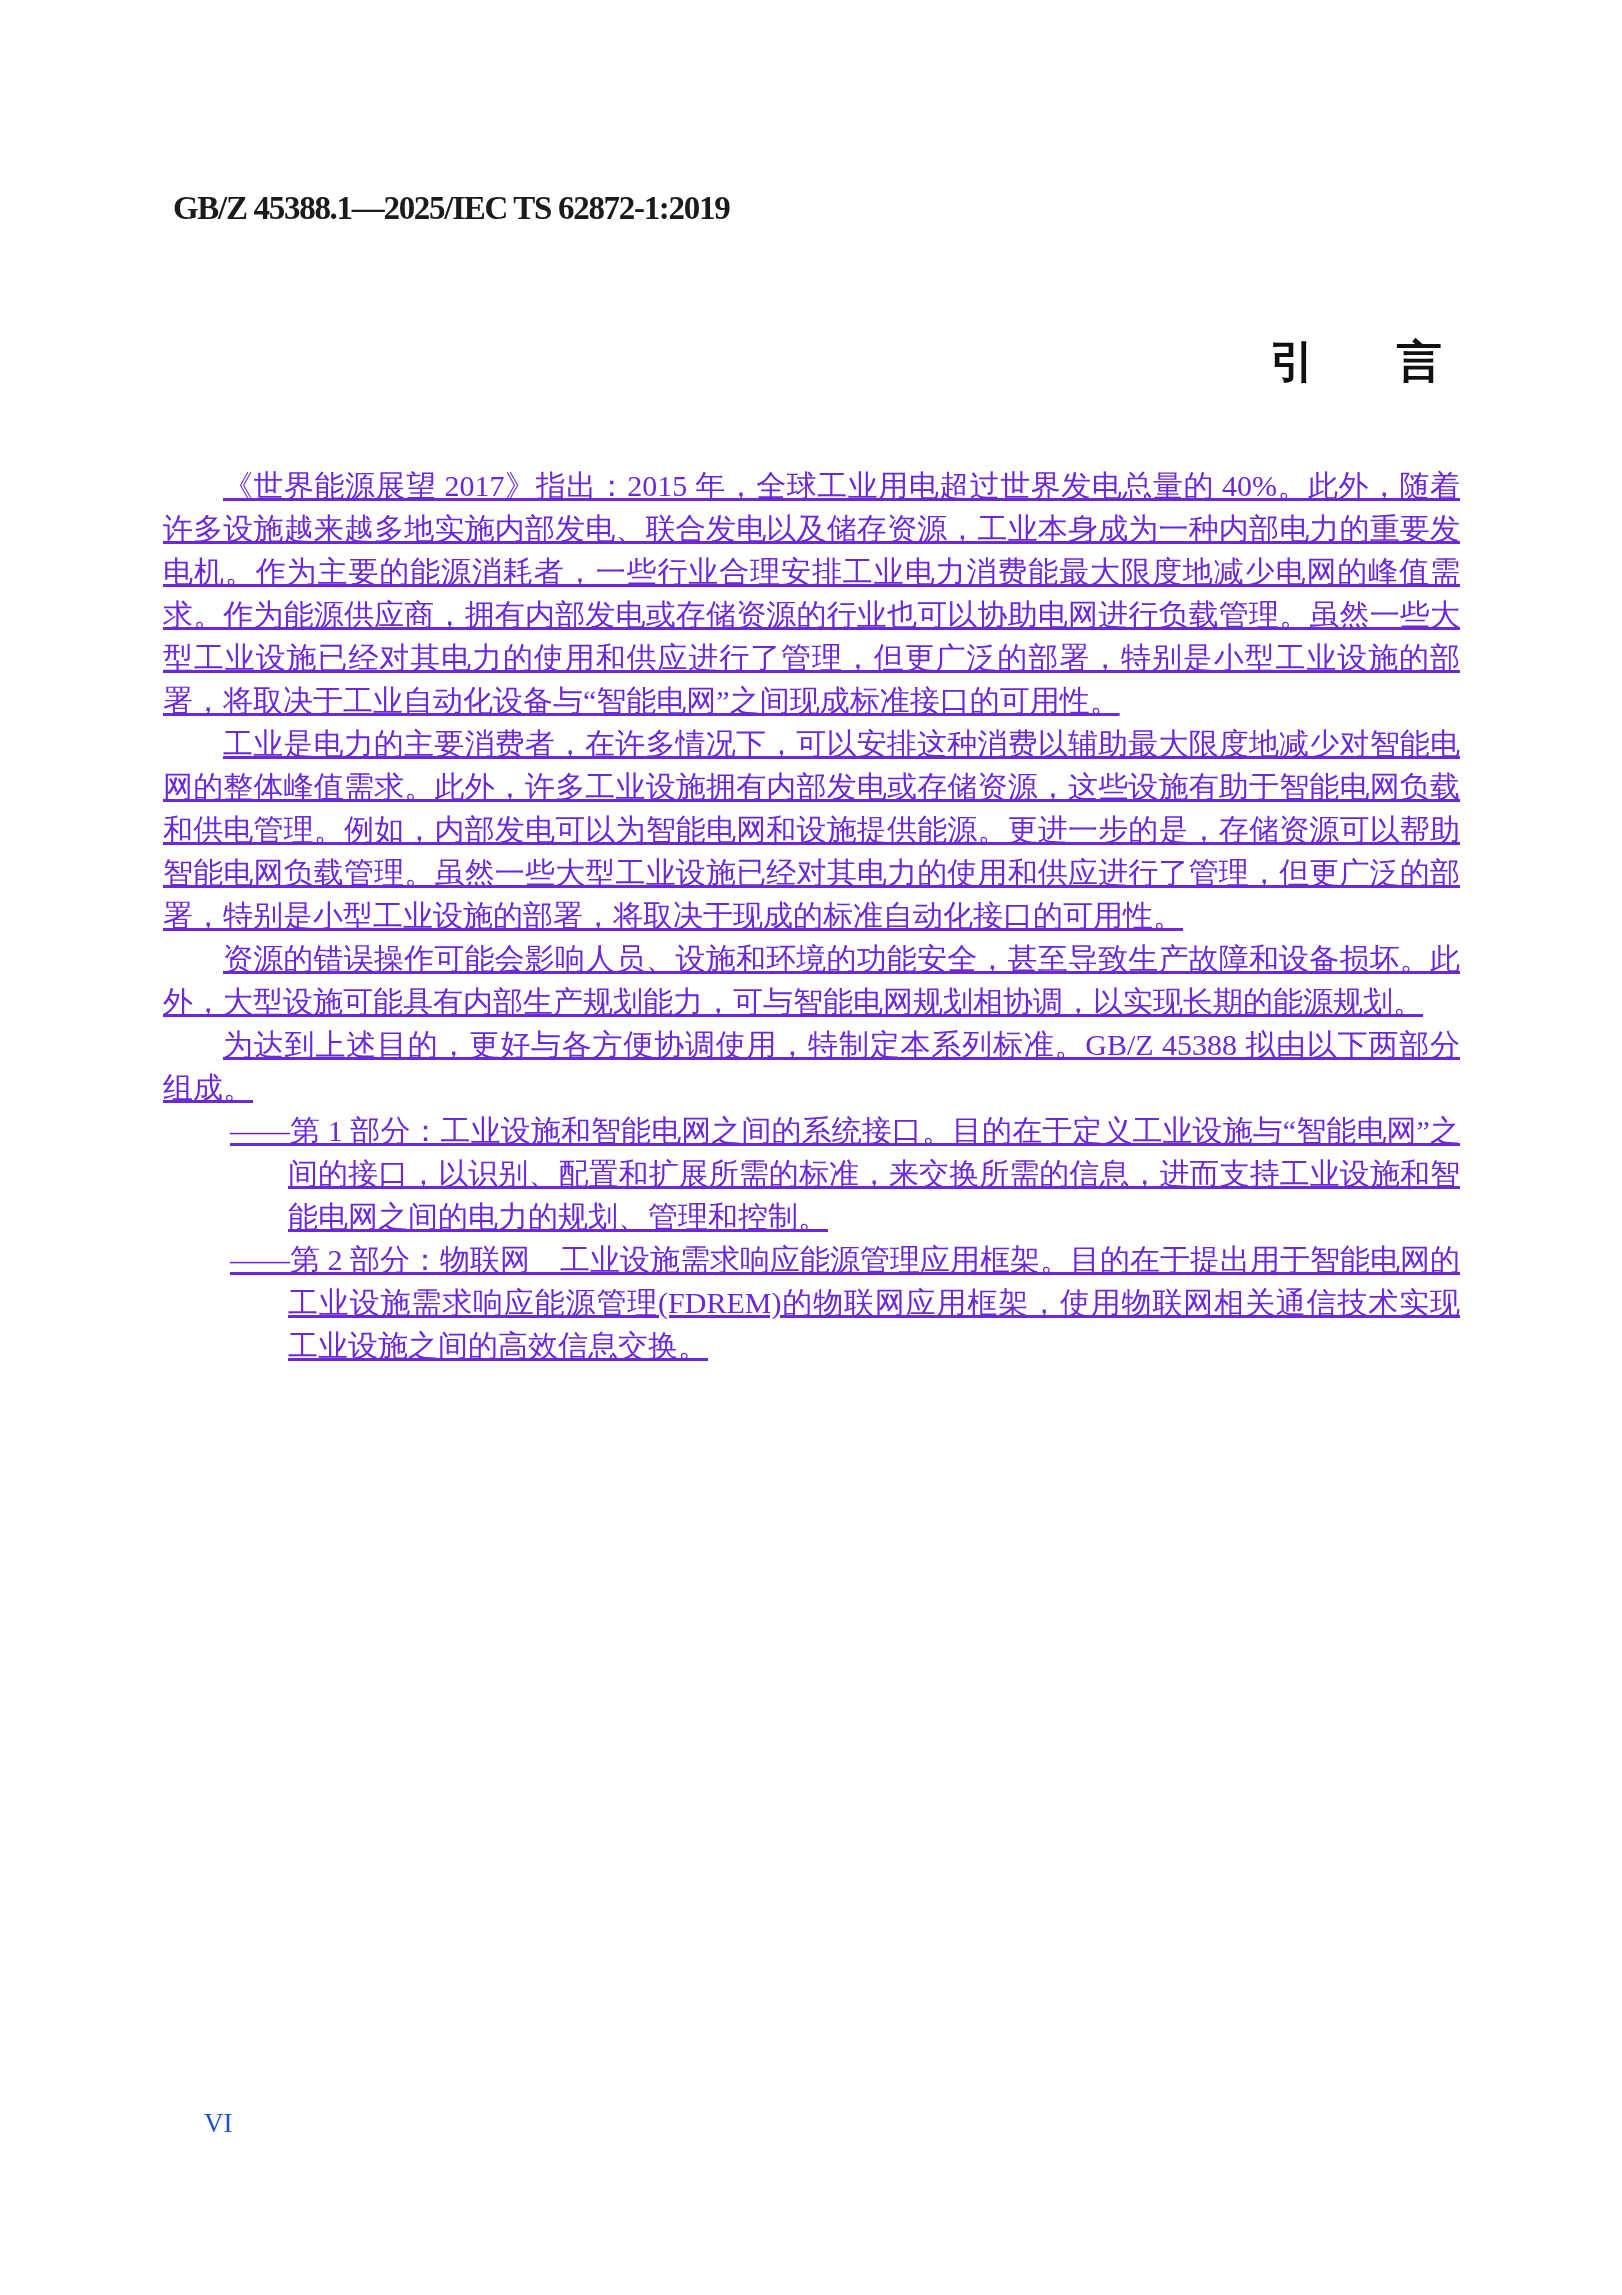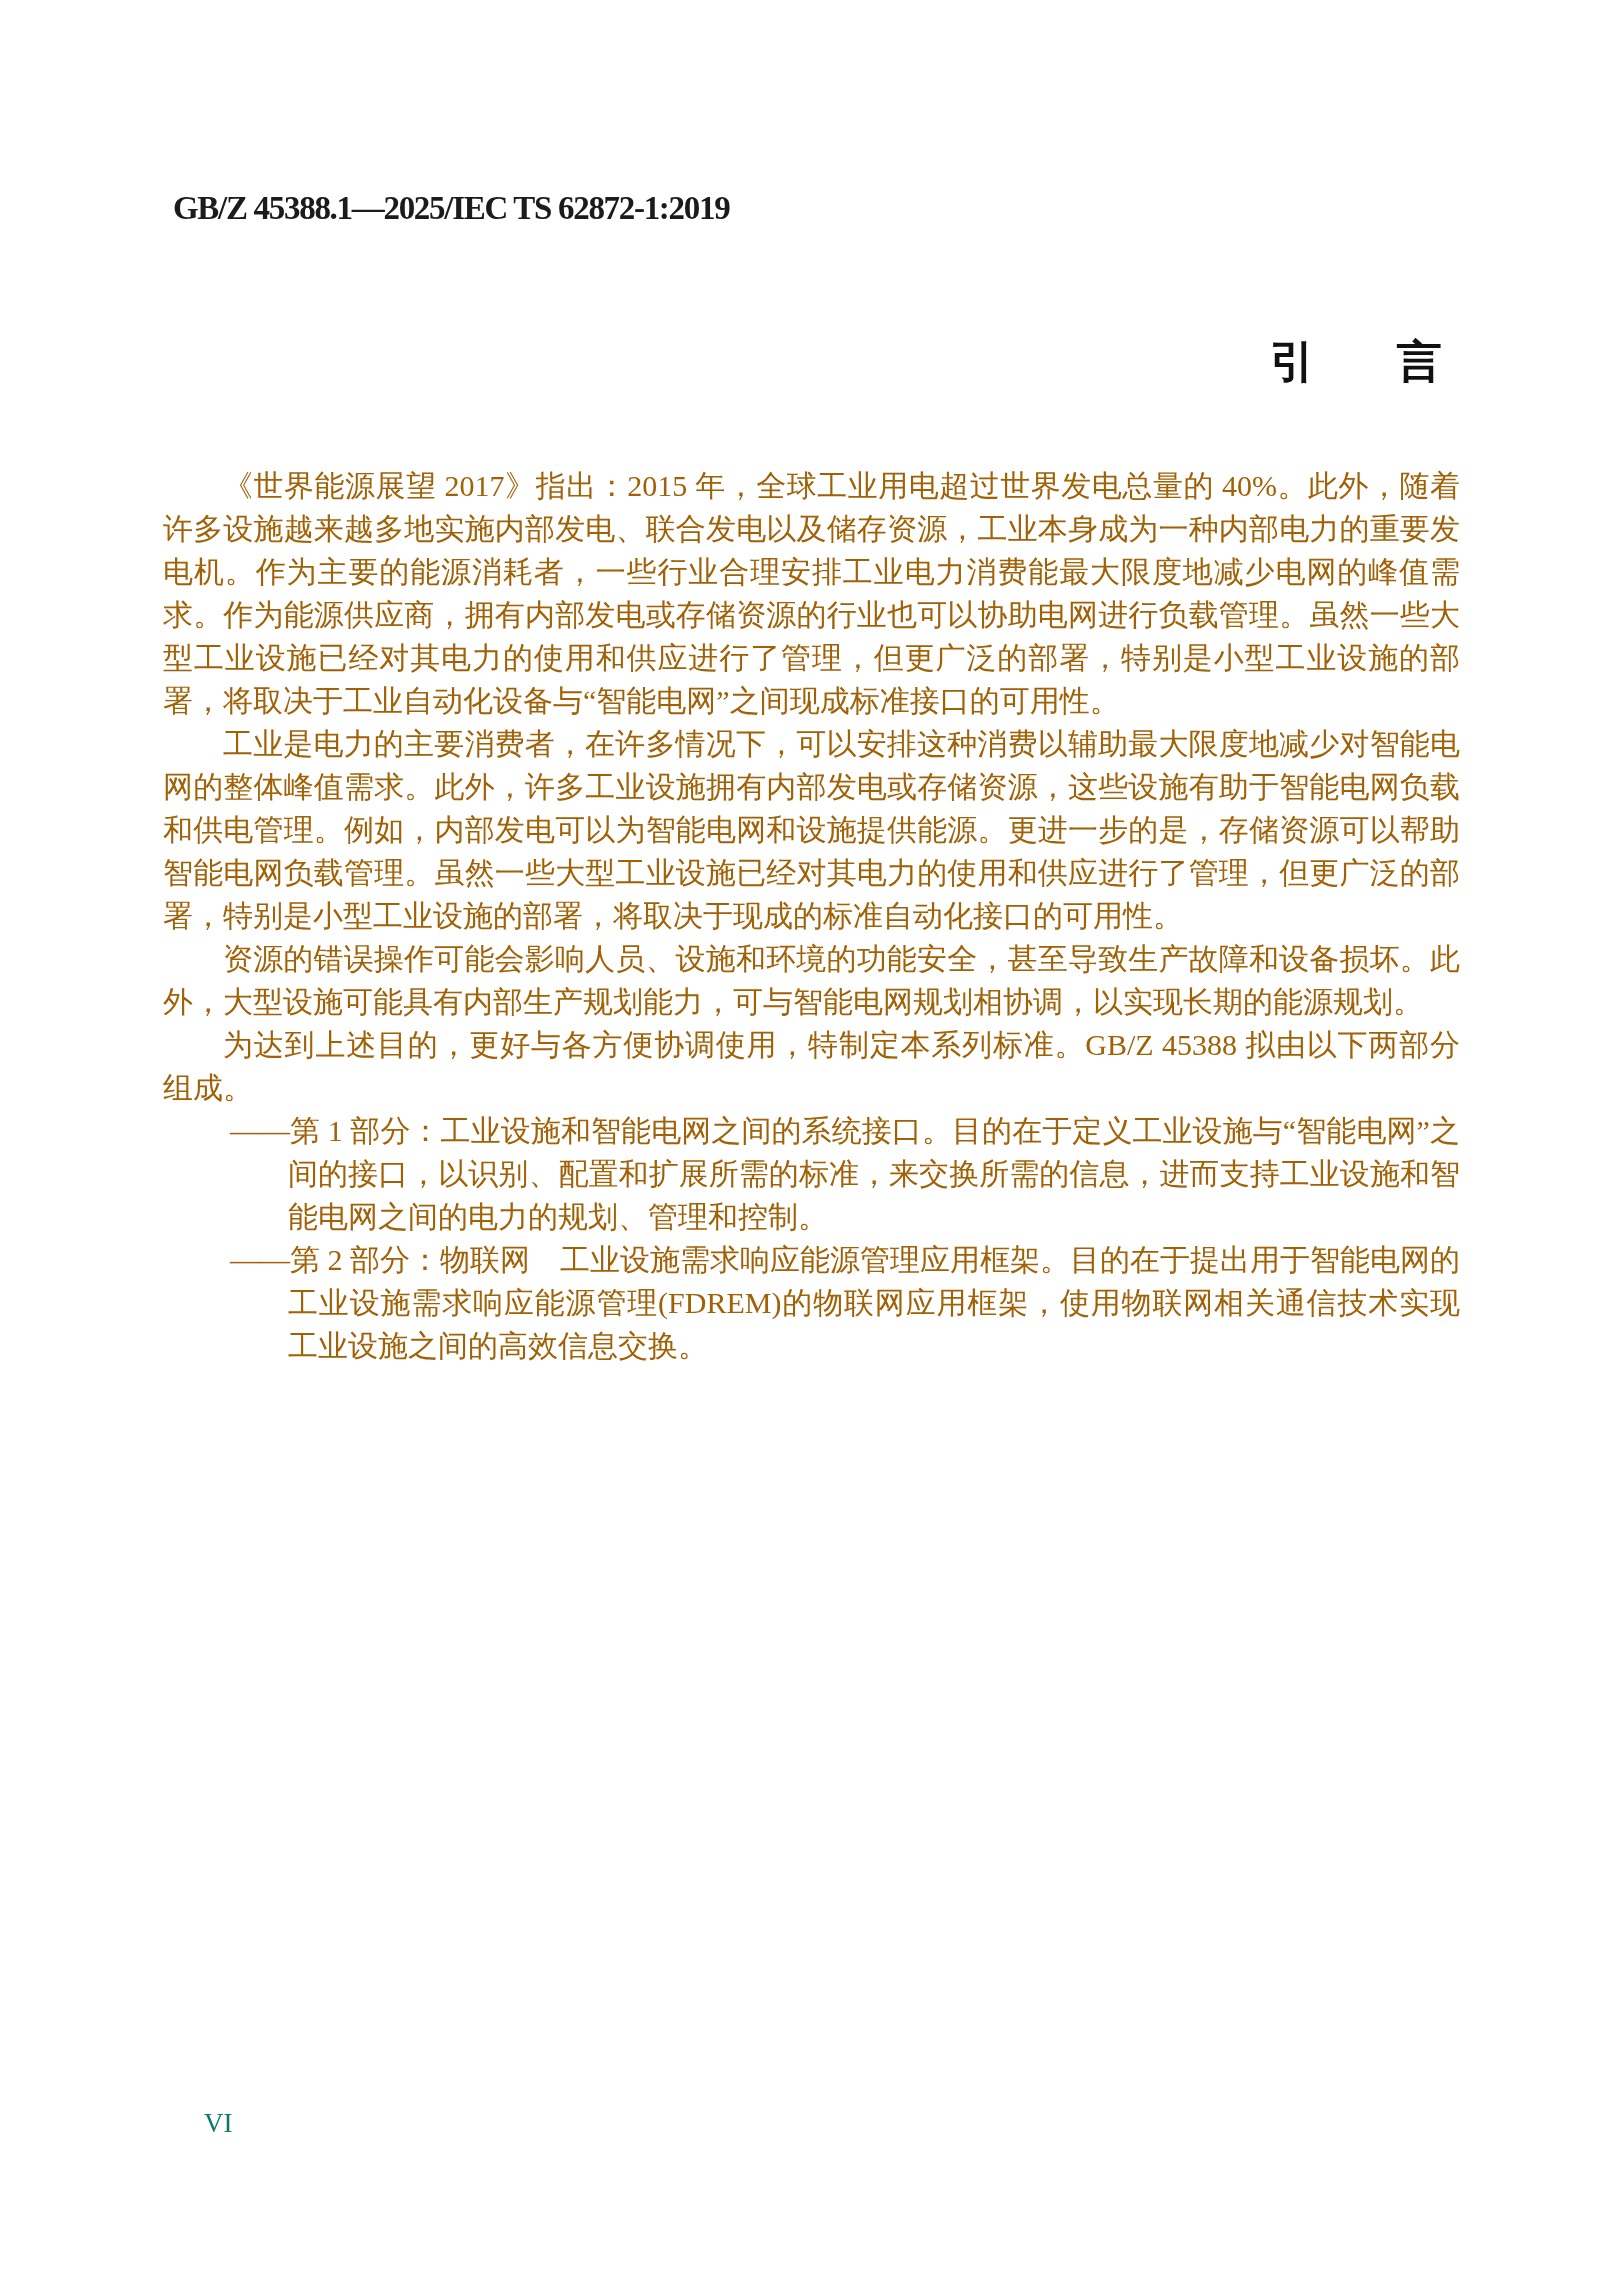--- a/index.html
+++ b/index.html
@@ -39,21 +39,22 @@
     color: #111;
   }
   .body-text {
     position: absolute;
     left: 163px;
     top: 464px;
     width: 1297px;
     font-size: 30px;
     line-height: 43px;
     text-align: justify;
-    color: #a16207;
+    color: #6d28d9;
+    text-decoration: underline;
   }
   .para {
     margin: 0;
     text-indent: 2em;
   }
   .note {
     font-size: 24px;
     padding-left: 78px;
     text-indent: -19px;
     box-sizing: border-box;
@@ -66,21 +67,21 @@
     margin: 0;
     padding-left: 125px;
     text-indent: -58px;
     box-sizing: border-box;
   }
   .page-number {
     position: absolute;
     left: 204px;
     top: 2108px;
     font-size: 27px;
-    color: #0f766e;
+    color: #1d4ed8;
   }
 </style>
 </head>
 <body>
 
 <div class="doc-header">GB/Z 45388.1—2025/IEC TS 62872-1:2019</div>
 
 <h1 class="doc-title">引　言</h1>
 
 <div class="body-text">

